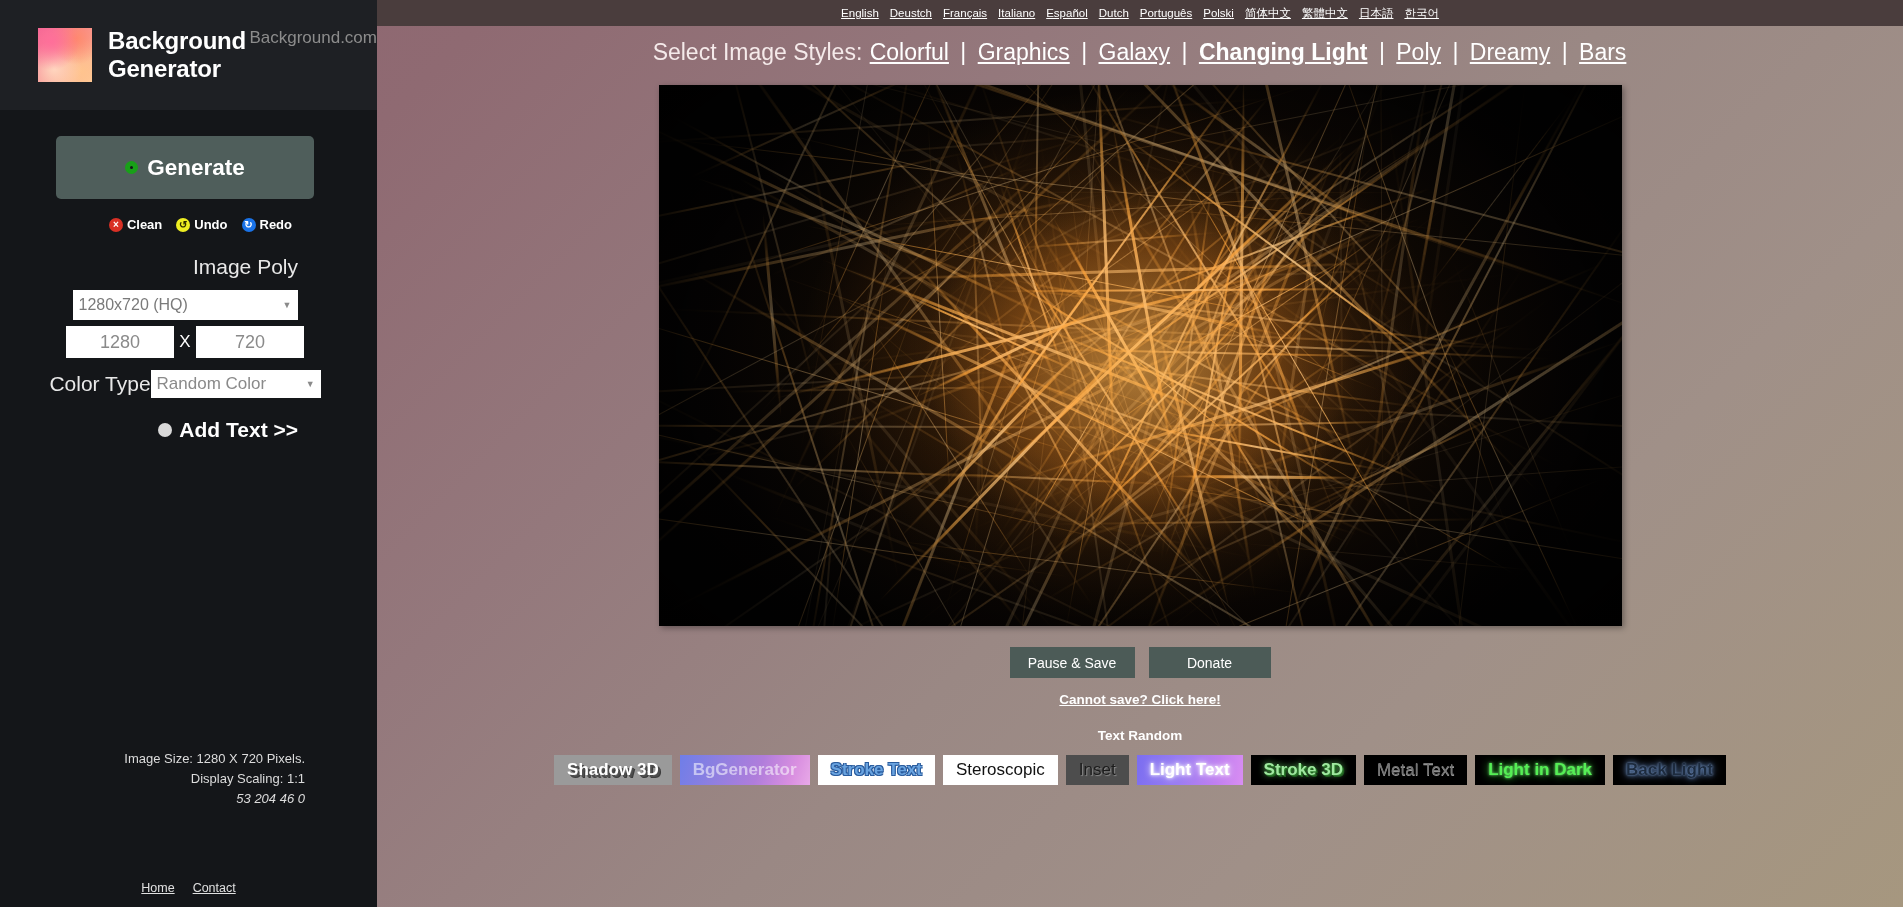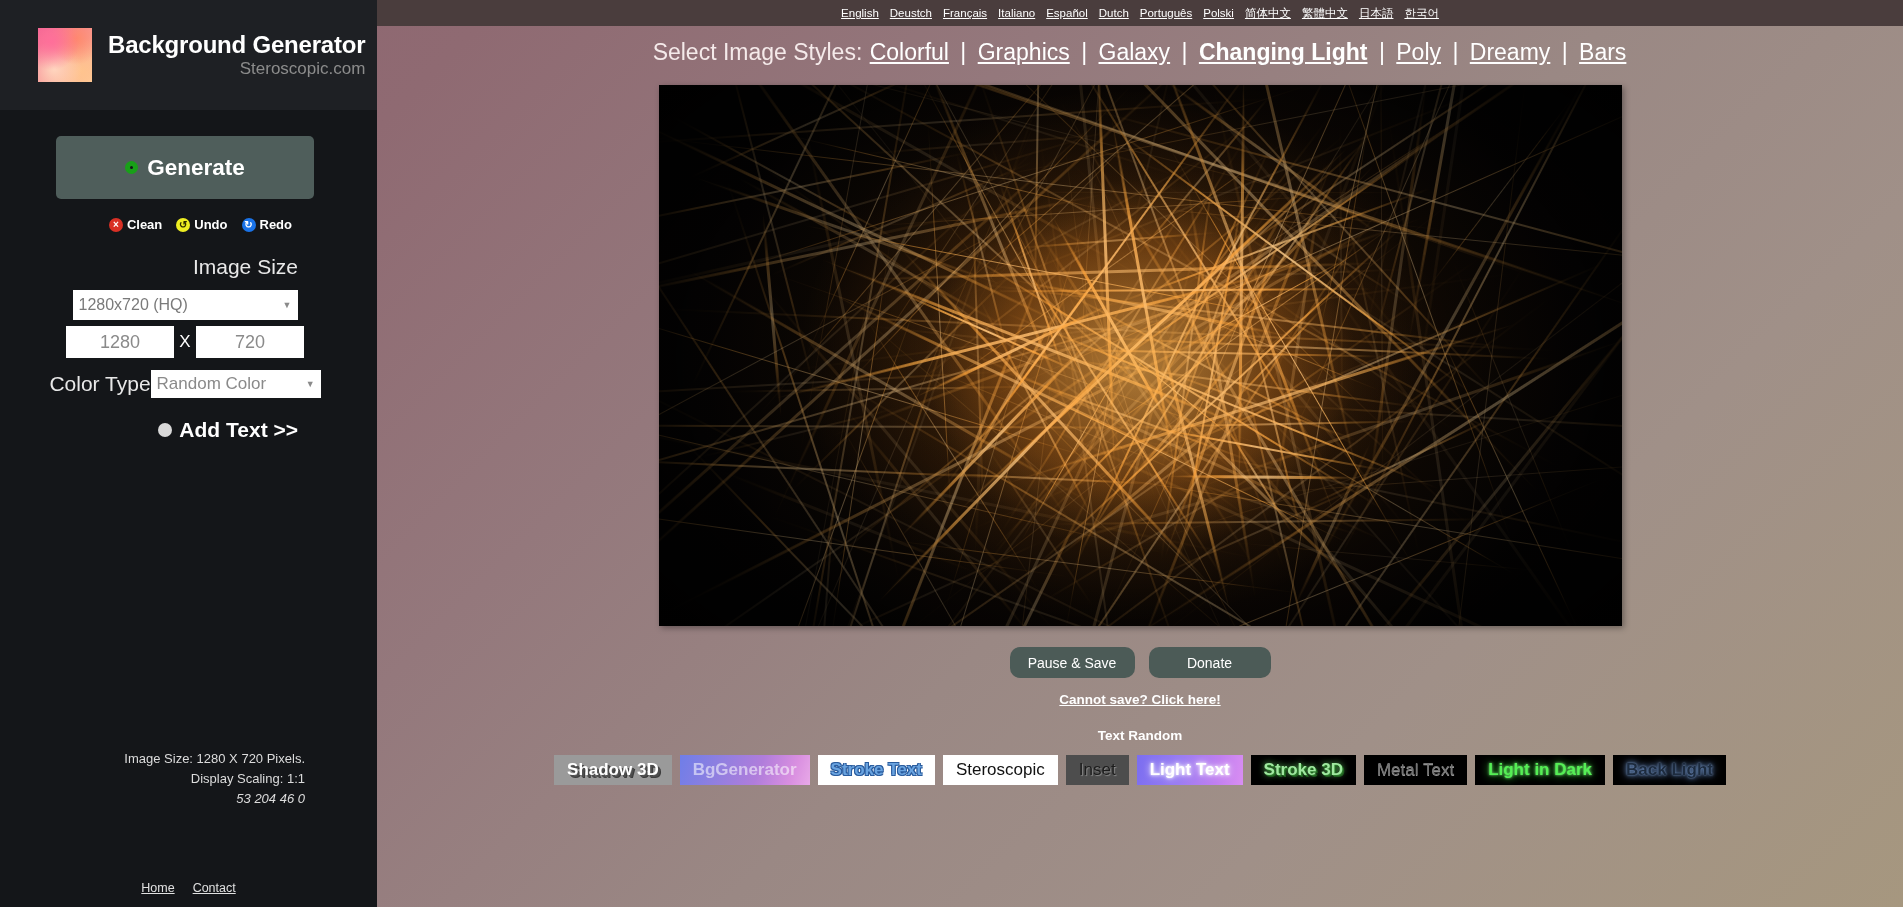--- a/index.html
+++ b/index.html
@@ -31,21 +31,21 @@
   #brand-logo {
     width: 54px; height: 54px;
     background:
       radial-gradient(circle at 25% 25%, #ff6f9a 0%, transparent 50%),
       radial-gradient(circle at 70% 20%, #ff8a6b 0%, transparent 45%),
       radial-gradient(circle at 30% 75%, #ffd7c0 0%, transparent 50%),
       radial-gradient(circle at 80% 80%, #ffc48e 0%, transparent 55%),
       linear-gradient(135deg, #f06292, #ffcc9a);
     flex: 0 0 auto;
   }
-  #brand-text { display: flex; flex-direction: column; }
+  #brand-text { display: flex; flex-direction: row; }
   #brand-title {
     font-size: 24px; font-weight: bold; color: #ffffff;
     letter-spacing: -0.2px; line-height: 1.15;
   }
   #brand-sub {
     font-size: 17px; color: #8c8c8c; text-align: right; line-height: 1.25;
   }
 
   #sidebar-body { padding: 0 7px 0 0; }
 
@@ -230,21 +230,21 @@
     background: radial-gradient(ellipse 620px 400px at 50% 50%, rgba(0,0,0,0) 30%, rgba(0,0,0,0.45) 72%, rgba(0,0,0,0.93) 100%);
     pointer-events:none;
   }
 
   #action-row {
     margin: 21px auto 0 auto;
     display: flex; justify-content: center; gap: 14px;
   }
   .act-btn {
     background: #4c5b57; color: #ffffff;
-    border: none; border-radius: 10px;
+    border: none; border-radius: 0;
     height: 31px; font-size: 14px; cursor: pointer;
     font-family: "Liberation Sans", sans-serif;
   }
   #pause-save-btn { width: 125px; }
   #donate-btn { width: 122px; }
 
   #cannot-save {
     margin-top: 12px; text-align: center;
   }
   #cannot-save a {
@@ -315,21 +315,21 @@
 </style>
 </head>
 <body>
 
 <div id="sidebar">
 
   <div id="brand">
     <div id="brand-logo"></div>
     <div id="brand-text">
       <div id="brand-title">Background Generator</div>
-      <div id="brand-sub">Steroscopic.com</div>
+      <div id="brand-sub">Background.com</div>
     </div>
   </div>
 
   <div id="sidebar-body">
 
     <button id="generate-btn">
       <span class="gear-ico"></span>
       <span>Generate</span>
     </button>
 
@@ -341,21 +341,21 @@
       <div class="uar-item">
         <span class="ico-circ ico-undo">↺</span>
         <span class="lbl">Undo</span>
       </div>
       <div class="uar-item">
         <span class="ico-circ ico-redo">↻</span>
         <span class="lbl">Redo</span>
       </div>
     </div>
 
-    <div id="image-size-label" class="field-label-right">Image Size</div>
+    <div id="image-size-label" class="field-label-right">Image Poly</div>
 
     <div id="size-select-wrap">
       <div id="size-select">
         <span>1280x720 (HQ)</span>
         <span class="caret">▼</span>
       </div>
     </div>
 
     <div id="wh-row">
       <input class="wh-input" id="width-input" value="1280" style="">

